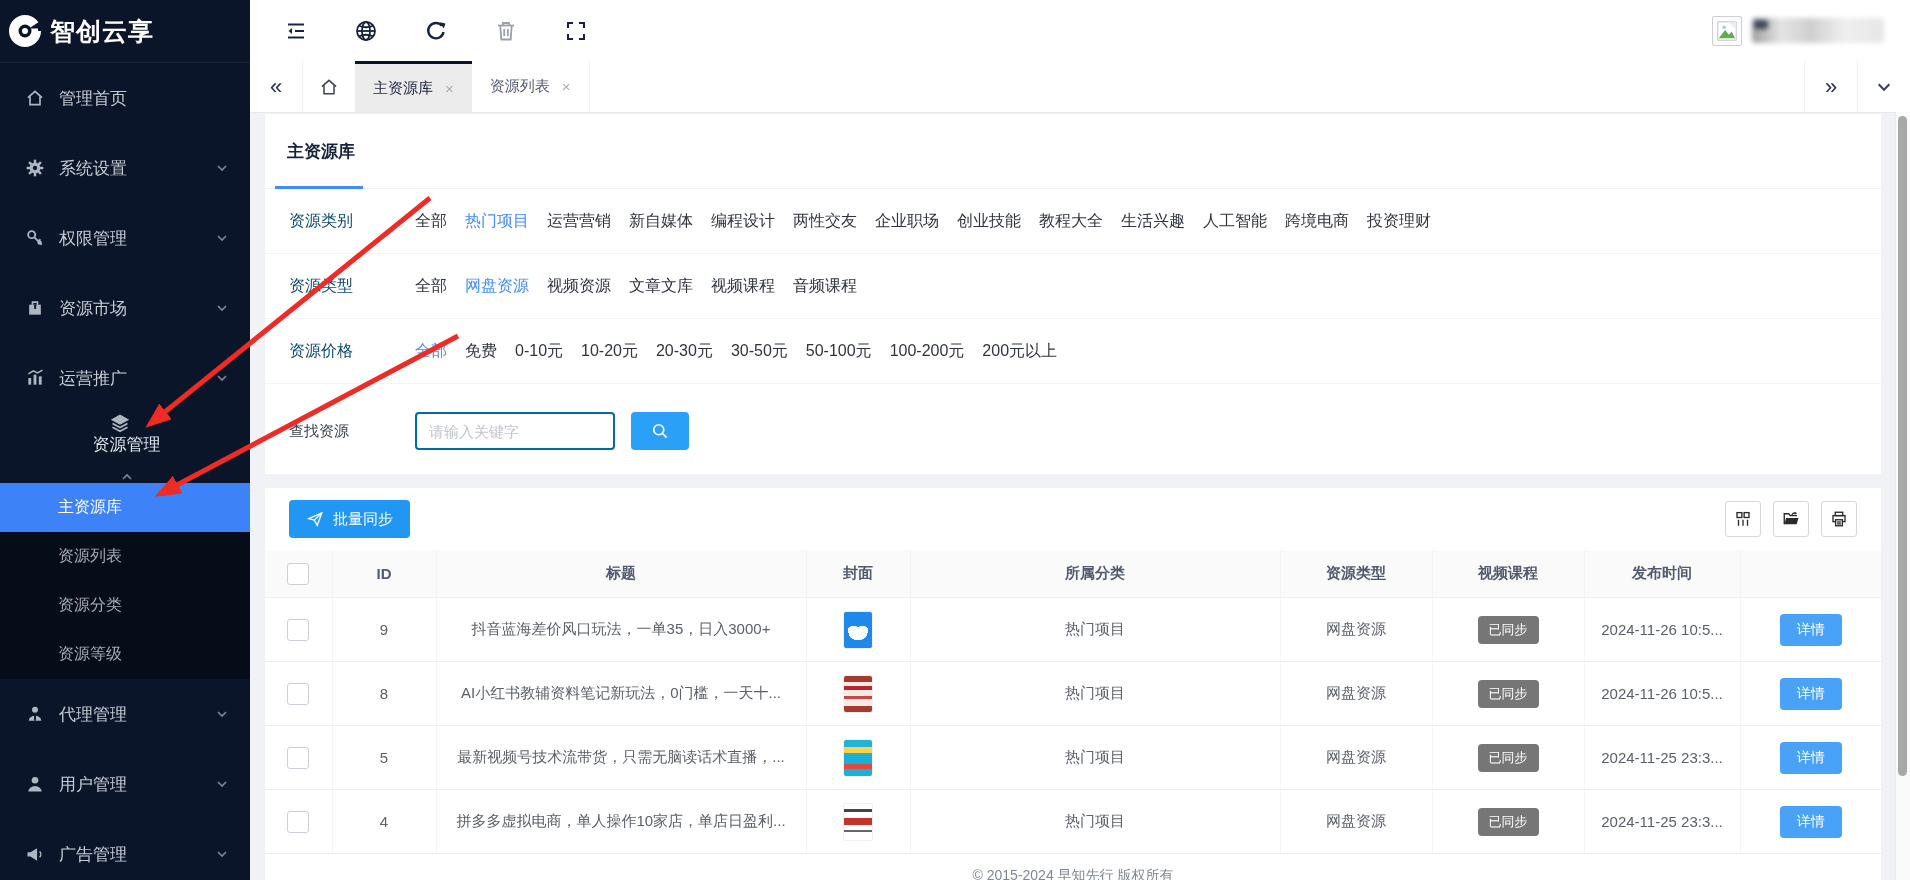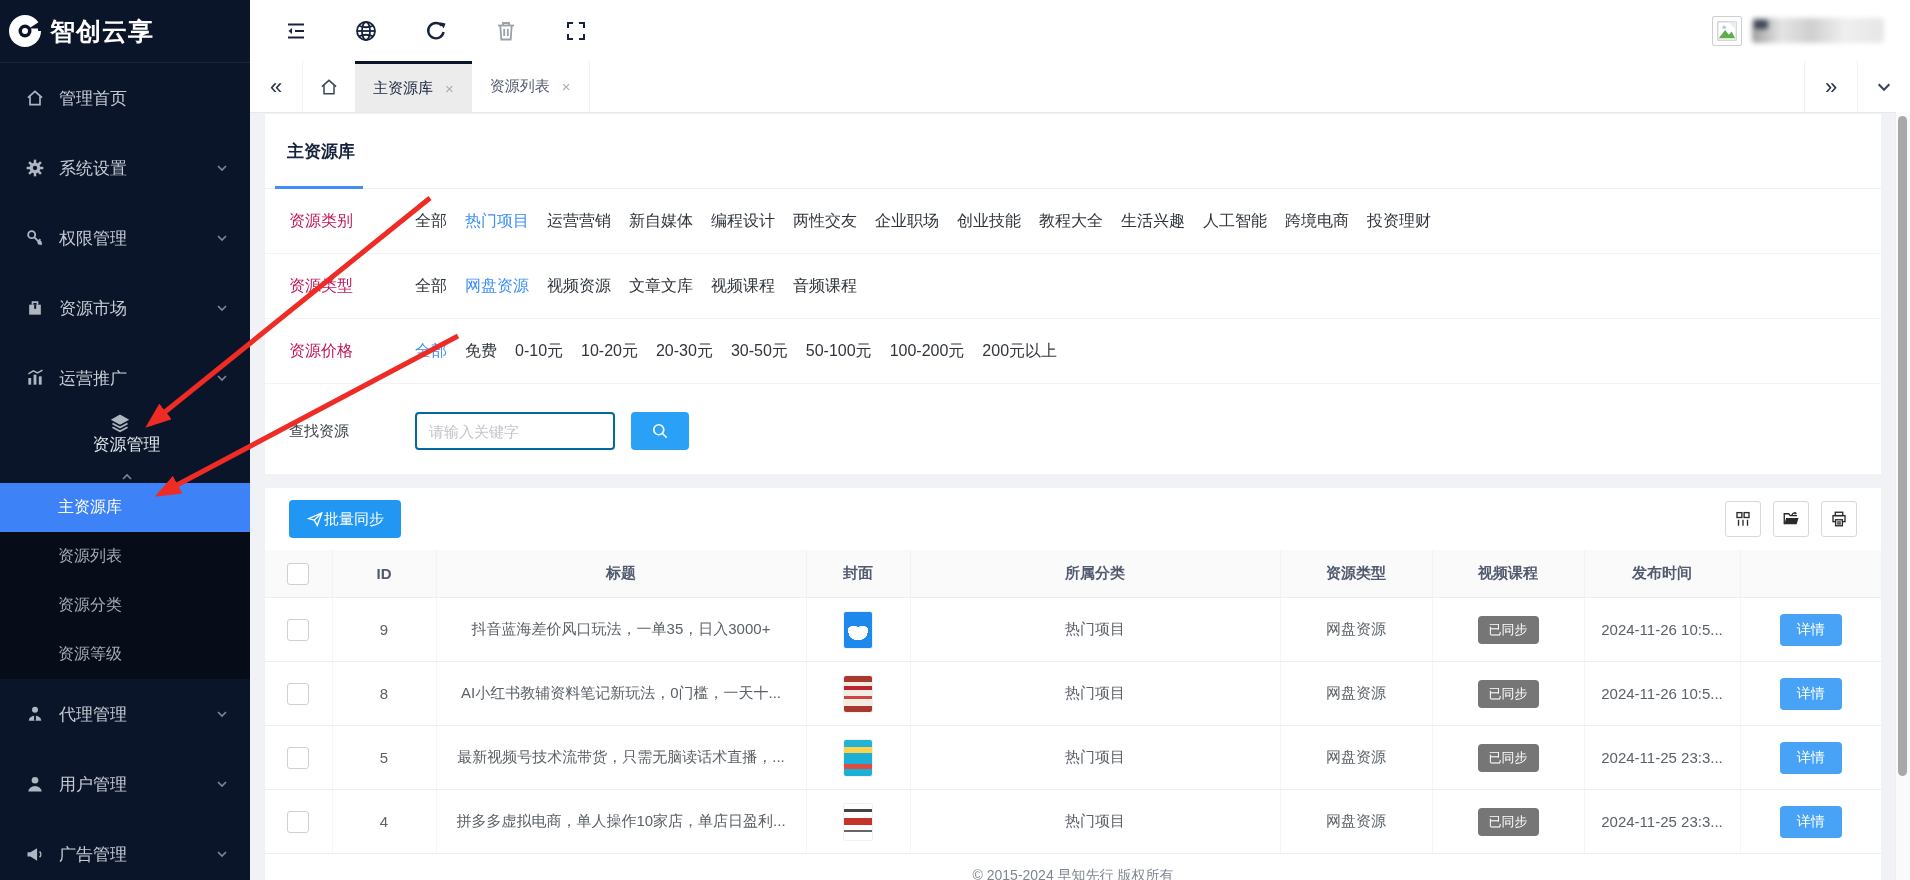--- a/index.html
+++ b/index.html
@@ -46,35 +46,35 @@
   
   .card{position:absolute;left:265px;width:1616px;background:#fff;}
   .card-a{top:114px;height:360px;}
   .card-b{top:488px;height:392px;}
 
   .pagehead{height:74px;position:relative;border-bottom:1px solid #eef0f2;}
   .pagehead .title{position:absolute;left:22px;top:26px;font-size:17px;font-weight:bold;color:#17233d;}
   .pagehead .underline{position:absolute;left:10px;bottom:-1px;width:88px;height:3px;background:var(--link,#3e8ef7);}
 
   .frow{min-height:64px;display:flex;align-items:center;padding-left:24px;border-bottom:1px solid #f2f3f5;font-size:16px;}
-  .flabel{width:126px;color:#be185d;flex:none;}
+  .flabel{width:126px;color:#0c4a6e;flex:none;}
   .fopts{display:flex;gap:18px;color:#30353d;flex-wrap:nowrap;}
   .fopt{cursor:pointer;white-space:nowrap;}
   .fopt.on{color:var(--link,#3e8ef7);}
 
   .srow{height:94px;display:flex;align-items:center;padding-left:24px;}
   .slabel{width:126px;color:#3a404a;font-size:15px;flex:none;}
   .sinput{width:172px;height:34px;border:2px solid #0369a1;border-radius:4px;padding:0 12px;font-size:15px;color:#333;outline:none;}
   .sinput::placeholder{color:#c0c4cc;}
   .sbtn{width:58px;height:38px;background:#2aa0f6;border:none;border-radius:4px;margin-left:16px;cursor:pointer;
         display:flex;align-items:center;justify-content:center;}
 
   .toolbar{height:62px;display:flex;align-items:center;padding:0 24px;}
   .sync-btn{height:38px;padding:0 17px;background:var(--primary,#2197f3);color:#fff;border:none;border-radius:4px;
-            font-size:15px;display:flex;align-items:center;cursor:pointer;}
+            font-size:15px;display:flex;align-items:center;gap:9px;cursor:pointer;}
   .tool-icons{margin-left:auto;display:flex;gap:12px;}
   .tic{width:34px;height:34px;border:1px solid #d9d9d9;border-radius:3px;background:#fff;color:#2a2a2a;
        display:flex;align-items:center;justify-content:center;cursor:pointer;}
 
   table.grid{border-collapse:collapse;table-layout:fixed;width:1616px;}
   .grid th{height:45px;background:#fafafa;color:#515a6e;font-weight:bold;font-size:15px;
            border-bottom:1px solid #ebeef5;border-right:1px solid #f2f3f5;text-align:center;}
   .grid td{height:61px;border-bottom:1px solid #ebeef5;border-right:1px solid #f4f5f7;
            text-align:center;font-size:15px;color:#5b6168;overflow:hidden;white-space:nowrap;}
   .grid th:last-child,.grid td:last-child{border-right:none;}

